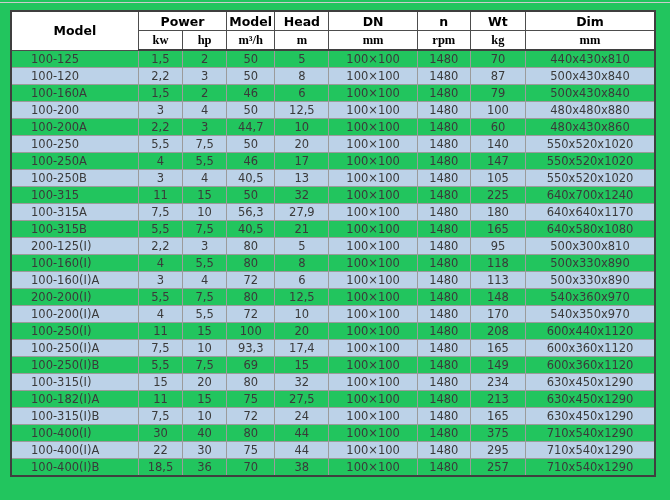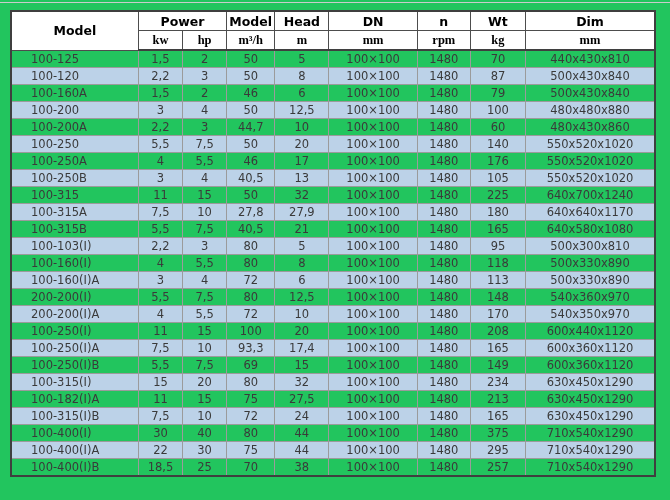--- a/index.html
+++ b/index.html
@@ -175,21 +175,21 @@
     <td>550x520x1020</td>
   </tr>
         <tr>
     <td class="model-col">100-250A</td>
     <td>4</td>
     <td>5,5</td>
     <td>46</td>
     <td>17</td>
     <td>100×100</td>
     <td>1480</td>
-    <td>176</td>
+    <td>147</td>
     <td>550x520x1020</td>
   </tr>
         <tr>
     <td class="model-col">100-250B</td>
     <td>3</td>
     <td>4</td>
     <td>40,5</td>
     <td>13</td>
     <td>100×100</td>
     <td>1480</td>
@@ -204,40 +204,40 @@
     <td>32</td>
     <td>100×100</td>
     <td>1480</td>
     <td>225</td>
     <td>640x700x1240</td>
   </tr>
         <tr>
     <td class="model-col">100-315A</td>
     <td>7,5</td>
     <td>10</td>
-    <td>27,8</td>
+    <td>56,3</td>
     <td>27,9</td>
     <td>100×100</td>
     <td>1480</td>
     <td>180</td>
     <td>640x640x1170</td>
   </tr>
         <tr>
     <td class="model-col">100-315B</td>
     <td>5,5</td>
     <td>7,5</td>
     <td>40,5</td>
     <td>21</td>
     <td>100×100</td>
     <td>1480</td>
     <td>165</td>
     <td>640x580x1080</td>
   </tr>
         <tr>
-    <td class="model-col">100-103(I)</td>
+    <td class="model-col">200-125(I)</td>
     <td>2,2</td>
     <td>3</td>
     <td>80</td>
     <td>5</td>
     <td>100×100</td>
     <td>1480</td>
     <td>95</td>
     <td>500x300x810</td>
   </tr>
         <tr>
@@ -267,21 +267,21 @@
     <td>5,5</td>
     <td>7,5</td>
     <td>80</td>
     <td>12,5</td>
     <td>100×100</td>
     <td>1480</td>
     <td>148</td>
     <td>540x360x970</td>
   </tr>
         <tr>
-    <td class="model-col">200-200(I)A</td>
+    <td class="model-col">100-200(I)A</td>
     <td>4</td>
     <td>5,5</td>
     <td>72</td>
     <td>10</td>
     <td>100×100</td>
     <td>1480</td>
     <td>170</td>
     <td>540x350x970</td>
   </tr>
         <tr>
@@ -368,21 +368,21 @@
     <td>75</td>
     <td>44</td>
     <td>100×100</td>
     <td>1480</td>
     <td>295</td>
     <td>710x540x1290</td>
   </tr>
         <tr>
     <td class="model-col">100-400(I)B</td>
     <td>18,5</td>
-    <td>25</td>
+    <td>36</td>
     <td>70</td>
     <td>38</td>
     <td>100×100</td>
     <td>1480</td>
     <td>257</td>
     <td>710x540x1290</td>
   </tr>
       </tbody>
   </table>
 </div>

